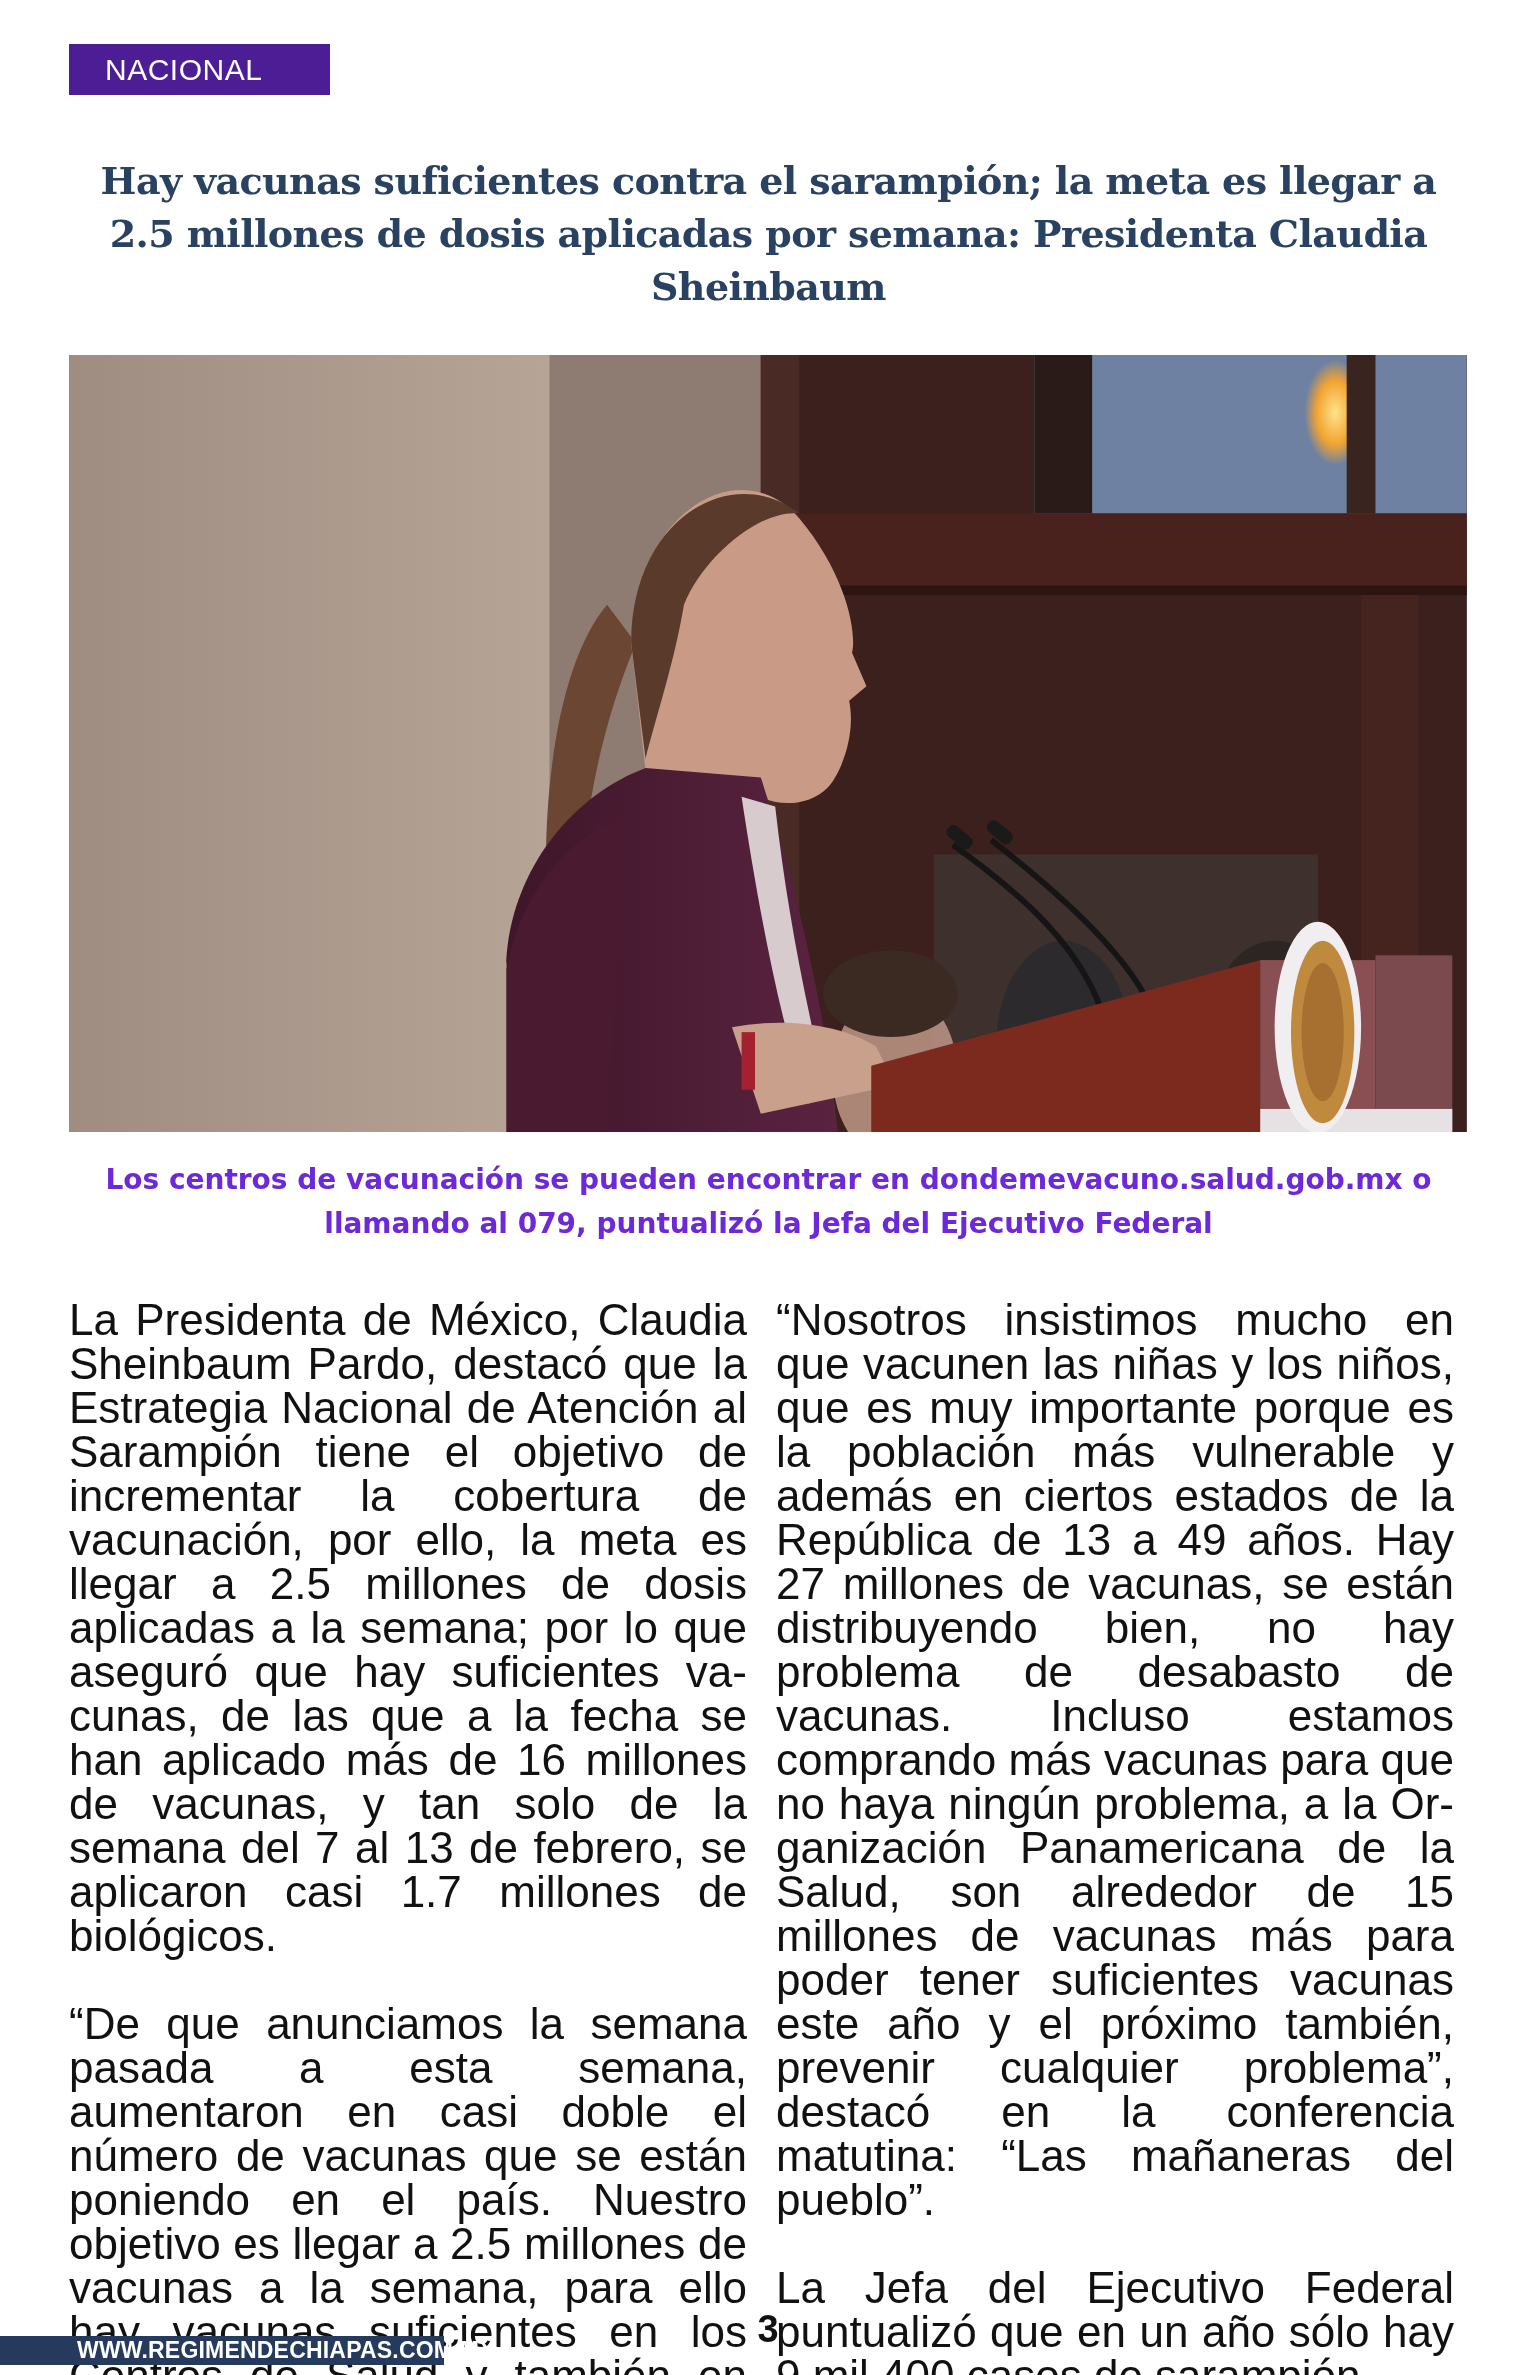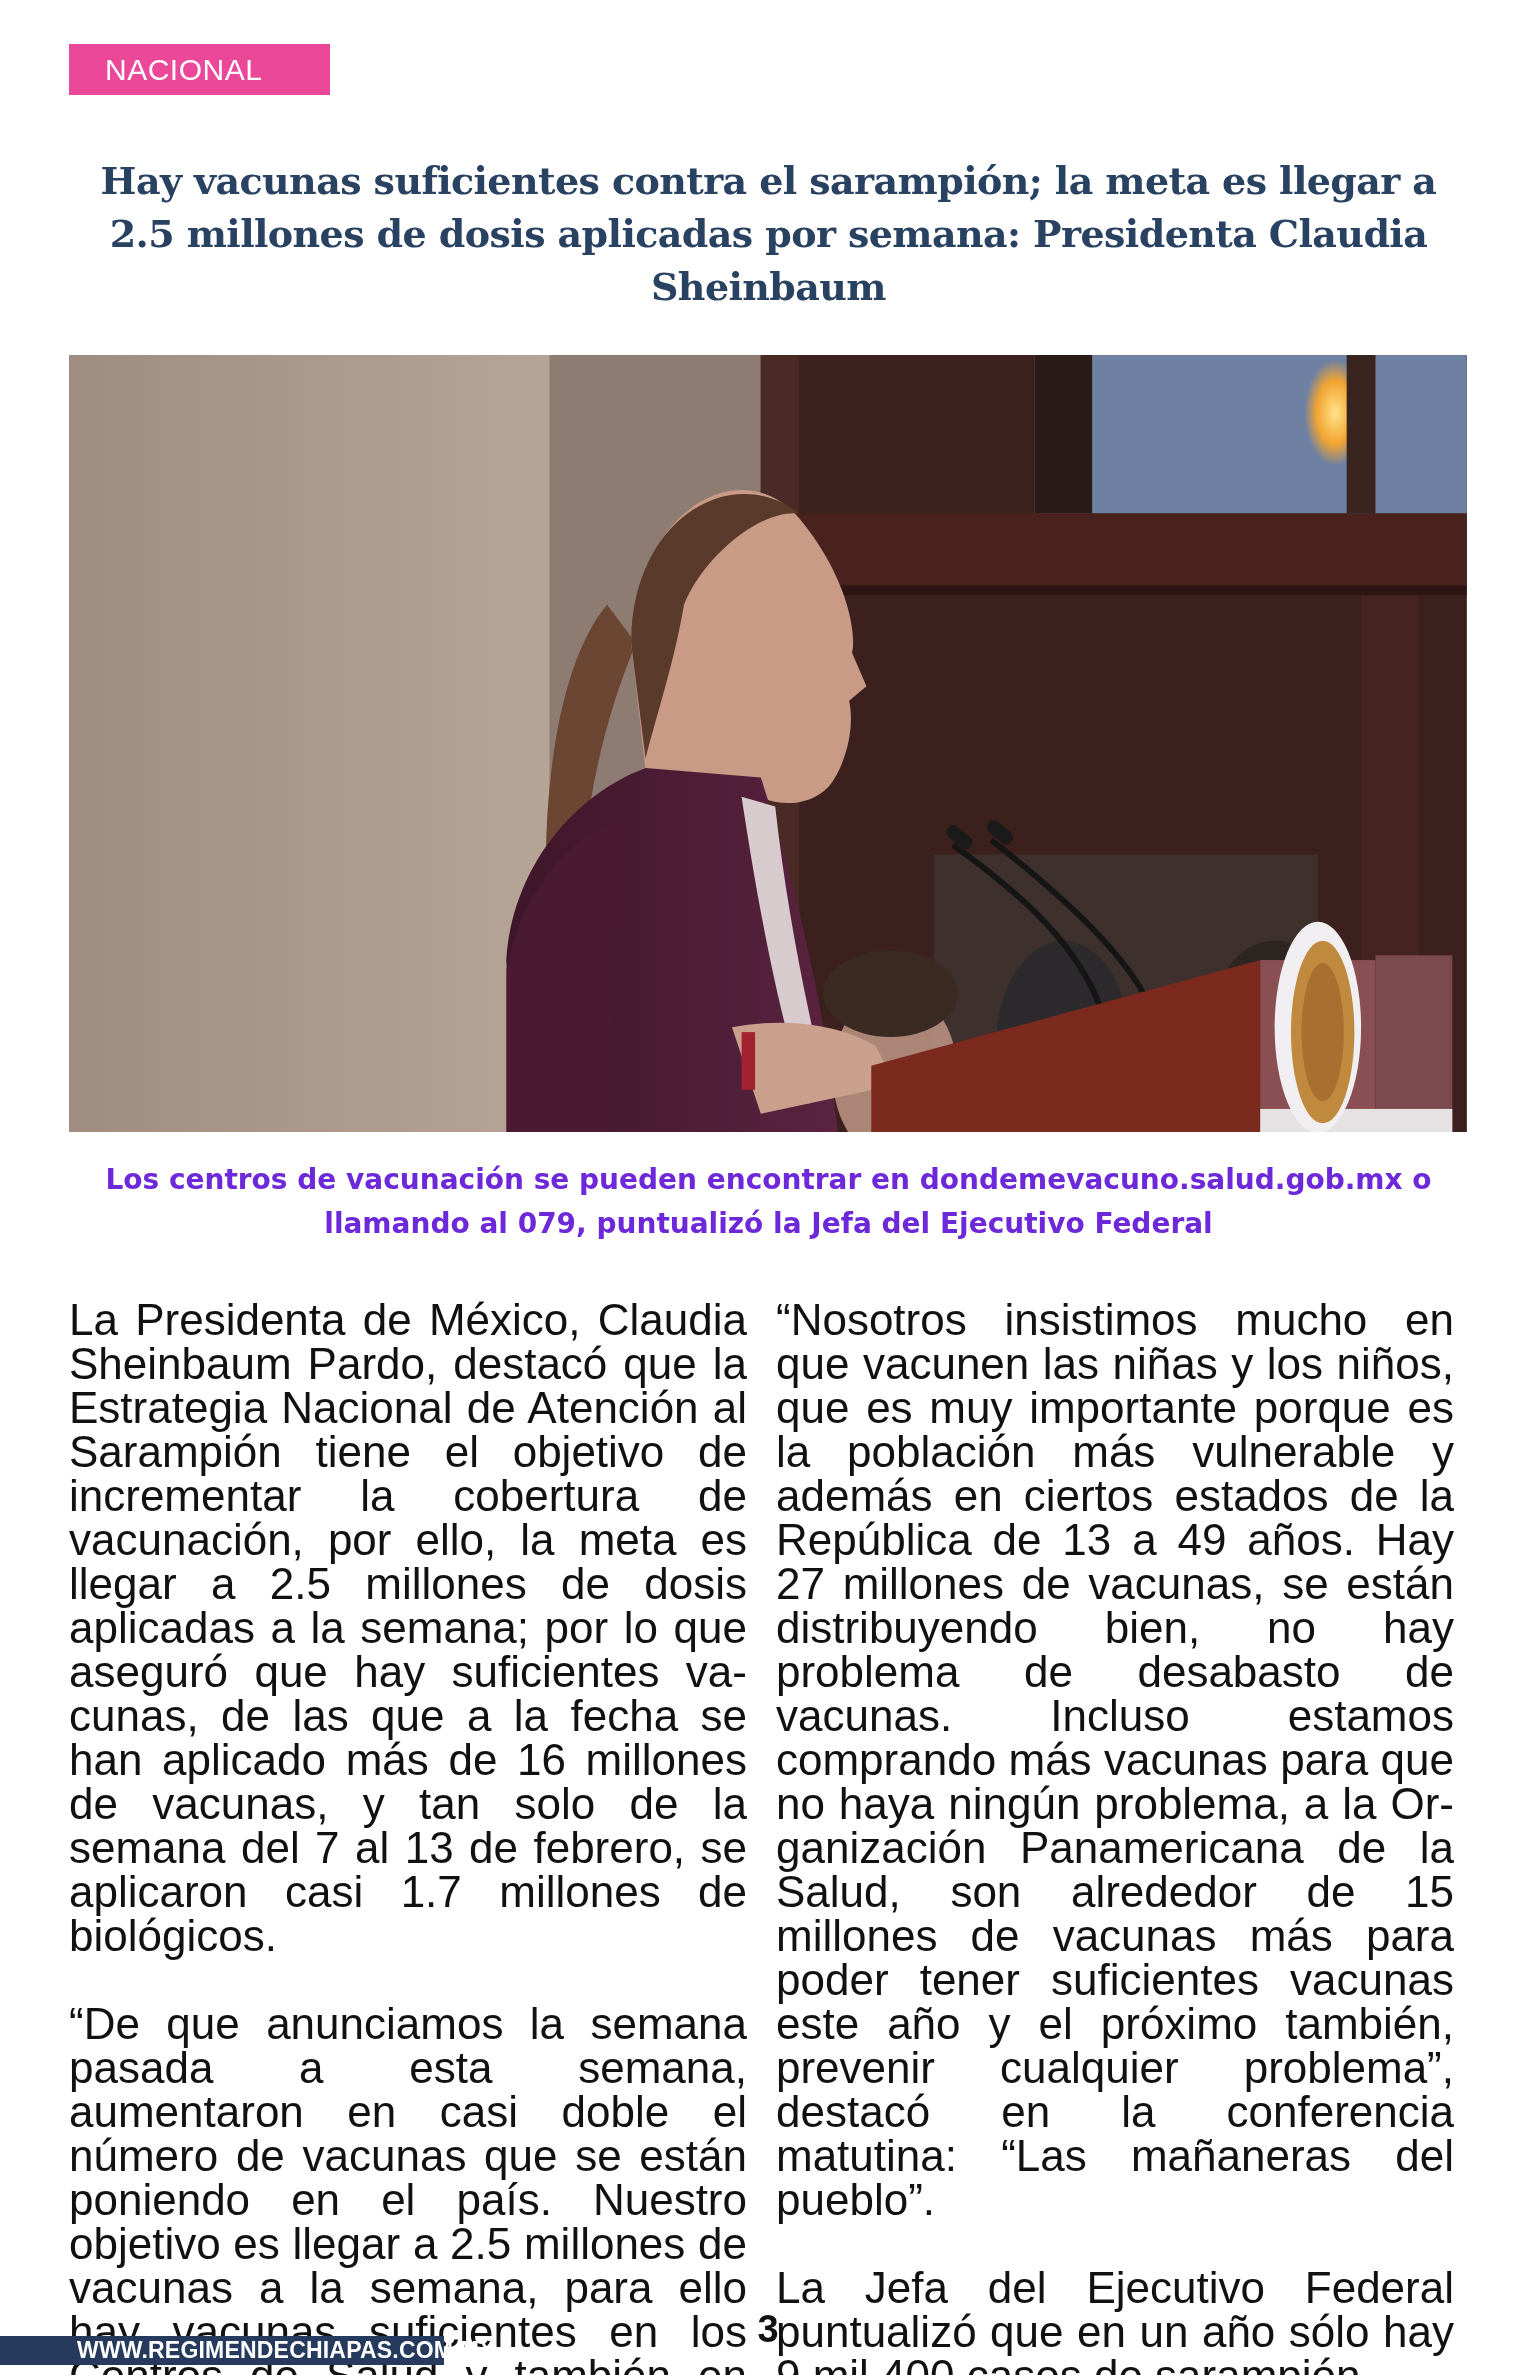--- a/index.html
+++ b/index.html
@@ -1,19 +1,19 @@
 <!DOCTYPE html>
 <html><head>
 <meta charset="utf-8">
 <style>
   html, body { margin: 0; padding: 0; background: #ffffff; }
   body { width: 1537px; height: 2376px; position: relative; overflow: hidden; }
   .section-tag {
     position: absolute; left: 69px; top: 44px; width: 261px; height: 51px;
-    background: #ec4899; color: #ffffff;
+    background: #4c1d95; color: #ffffff;
     font-family: "Liberation Sans", sans-serif; font-size: 30px; letter-spacing: 0.5px;
     display: flex; align-items: center; padding-left: 36px; box-sizing: border-box;
   }
   .headline {
     position: absolute; left: 69px; top: 154px; width: 1399px; margin: 0;
     text-align: center; color: #2a4262;
     font-family: "DejaVu Serif", serif; font-weight: bold; font-size: 38px; line-height: 53px;
     letter-spacing: -0.6px;
   }
   .photo {

